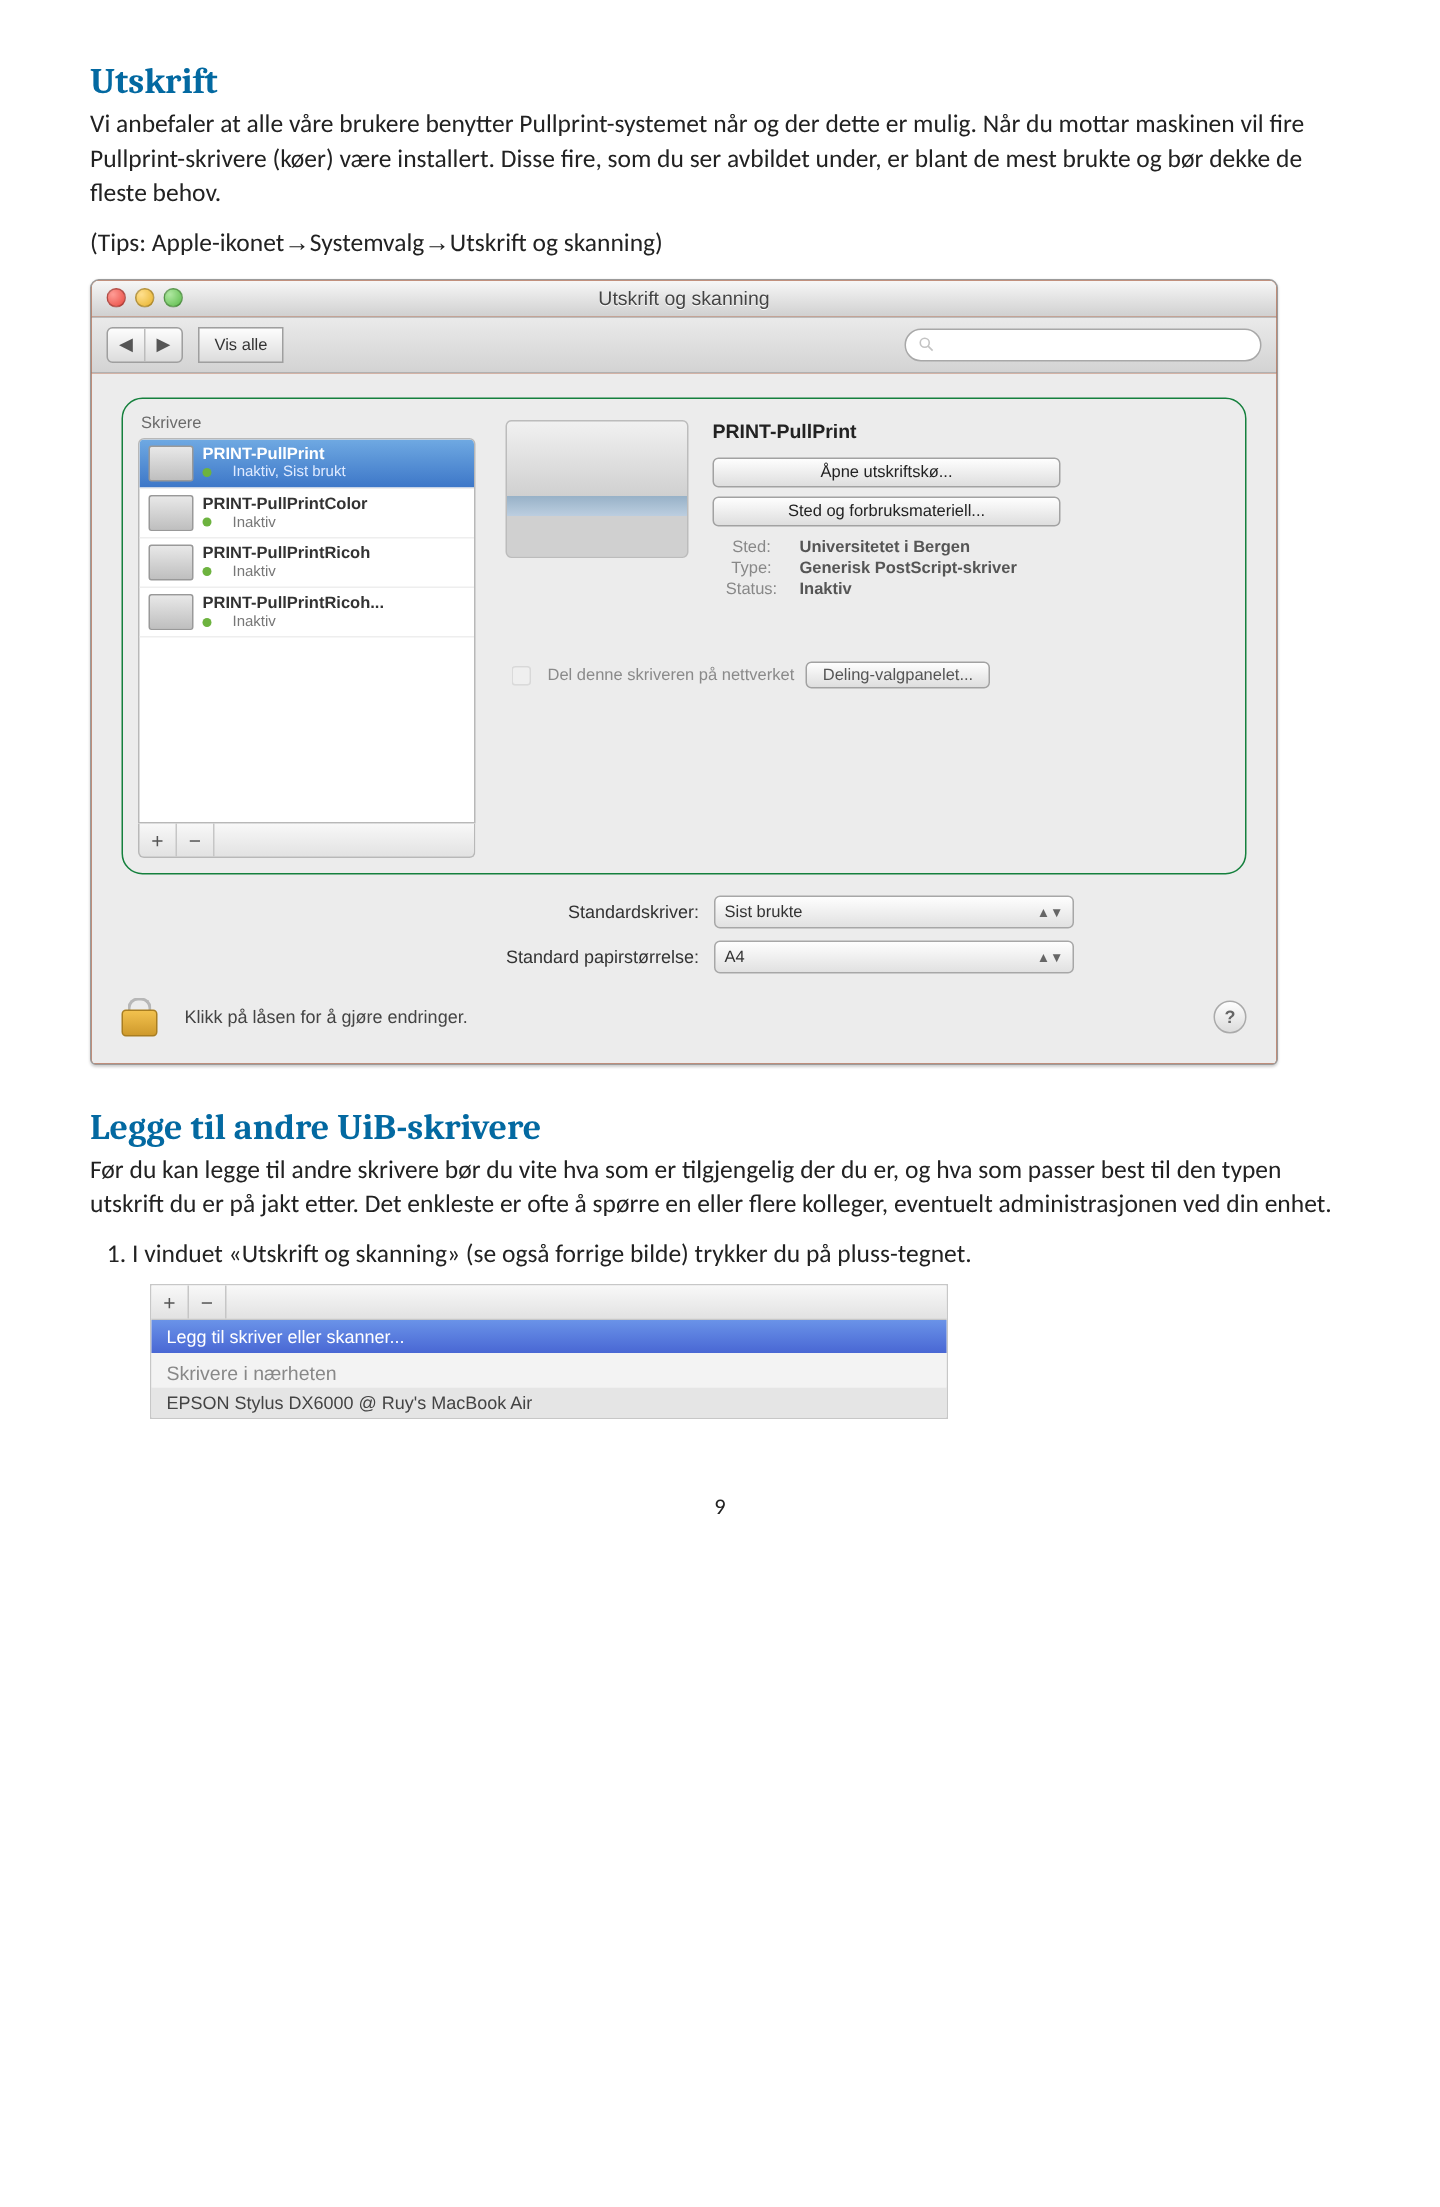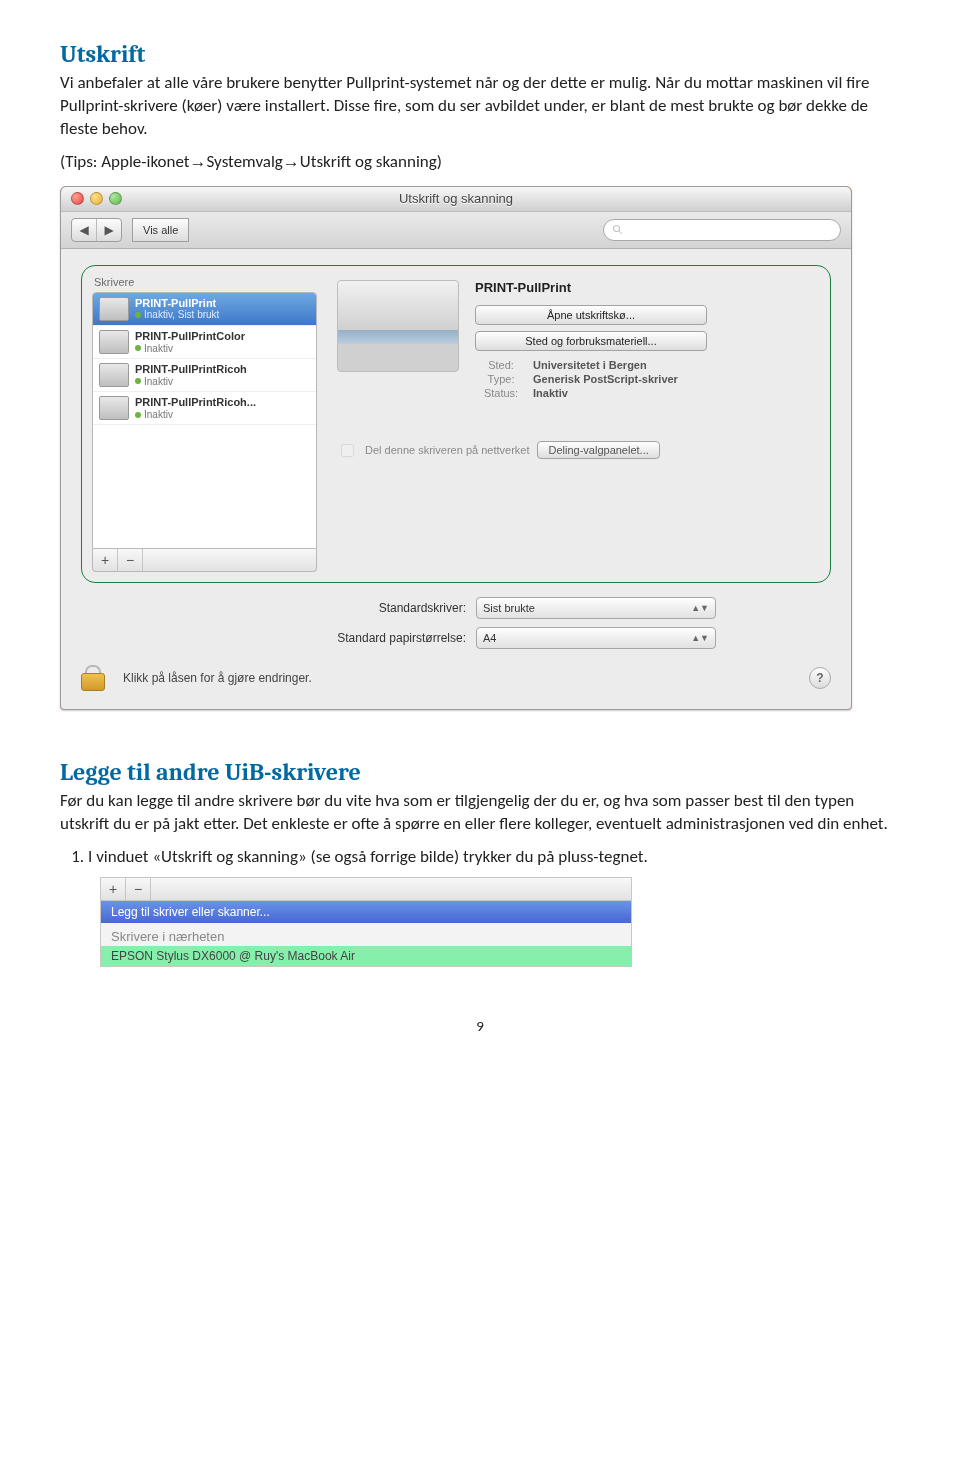--- a/index.html
+++ b/index.html
@@ -23,21 +23,21 @@
   .arrow { font-family: Arial, sans-serif; }
 
   
   .mac-window {
     width: 790px;
     border: 1px solid #9b9b9b;
     border-radius: 6px 6px 4px 4px;
     background: #c2410c;
     box-shadow: 0 1px 2px rgba(0,0,0,0.2);
     overflow: hidden;
-    margin-bottom: 48px;
+    margin-bottom: 27px;
   }
   .titlebar {
     height: 24px;
     background: linear-gradient(#f7f7f7,#d0d0d0);
     border-bottom: 1px solid #bdbdbd;
     display: flex;
     align-items: center;
     position: relative;
   }
   .traffic { display:flex; gap:6px; margin-left:10px; }
@@ -104,21 +104,21 @@
     color:#fff;
   }
   .p-item.selected .p-sub{color:#dfeaff;}
   .p-thumb {
     width:28px; height:22px; background:#c8c8c8;
     border:1px solid #999; border-radius:2px; flex-shrink:0;
     background: linear-gradient(#e8e8e8,#bfbfbf);
   }
   .p-text { line-height:1.15; }
   .p-name { font-weight:bold; font-size:11px;}
-  .p-sub { font-size:10px; color:#777; display:flex; align-items:center; gap:3px;}
+  .p-sub { font-size:10px; color:#777; display:flex; align-items:center; gap:14px;}
   .dot { width:6px;height:6px;border-radius:50%; background:#6db33f; display:inline-block;}
   .addrem {
     border:1px solid #b8b8b8; border-top:none; border-radius:0 0 4px 4px;
     background:linear-gradient(#f8f8f8,#e2e2e2); height:22px;
     display:flex;
   }
   .addrem span{
     width:24px; display:flex;align-items:center;justify-content:center;
     border-right:1px solid #c6c6c6; font:14px Arial; color:#555;
   }
@@ -188,21 +188,21 @@
     font: 12px "Lucida Grande", Arial;
   }
   .mini .addrem{border:none;border-bottom:1px solid #c7c7c7;border-radius:0;}
   .mini .hl {
     background: linear-gradient(#6a93e8,#4967d4);
     color:#fff; padding:4px 10px;
   }
   .mini .sect {
     background:#f3f3f3; color:#888; padding:6px 10px 2px 10px; font-size:13px;
   }
-  .mini .opt { background:#86efac; color:#444; padding:3px 10px;}
+  .mini .opt { background:#e5e5e5; color:#444; padding:3px 10px;}
   ol{margin:8px 0 0 28px;padding:0;}
   li{margin-bottom:6px;}
   .pagenum{ text-align:center; margin-top:50px; font-size:15px;}
 </style>
 </head>
 <body>
 
 <h2 class="sec">Utskrift</h2>
 <p>Vi anbefaler at alle våre brukere benytter Pullprint-systemet når og der dette er mulig. Når du mottar maskinen vil fire Pullprint-skrivere (køer) være installert. Disse fire, som du ser avbildet under, er blant de mest brukte og bør dekke de fleste behov.</p>
 <p class="tips">

